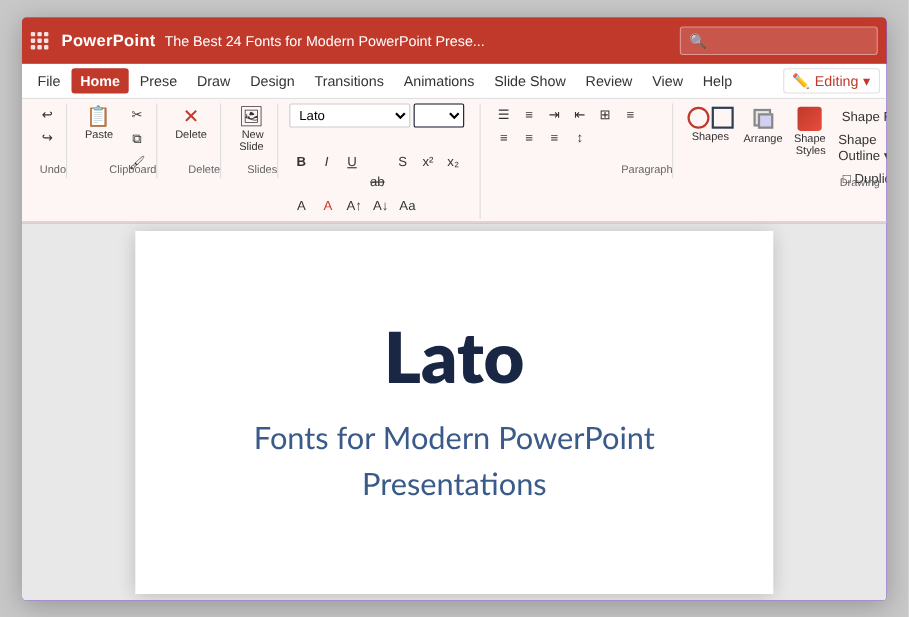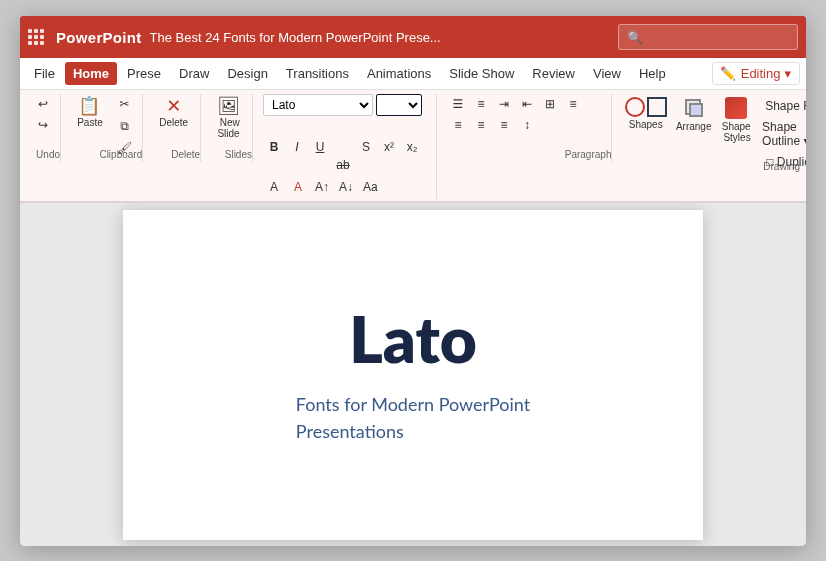--- a/index.html
+++ b/index.html
@@ -236,23 +236,23 @@
     }
     .slide-title {
       font-family: 'Lato', 'Segoe UI', sans-serif;
       font-size: 64px;
       font-weight: 800;
       color: #1a2744;
       line-height: 1.1;
     }
     .slide-subtitle {
       font-family: 'Lato', 'Segoe UI', sans-serif;
-      font-size: 18px;
+      font-size: 28px;
       color: #3a5a8a;
-      text-align: left;
+      text-align: center;
       line-height: 1.5;
     }
 
     .undo-redo {
       display: flex;
       flex-direction: column;
       gap: 1px;
     }
   </style>
 </head>

